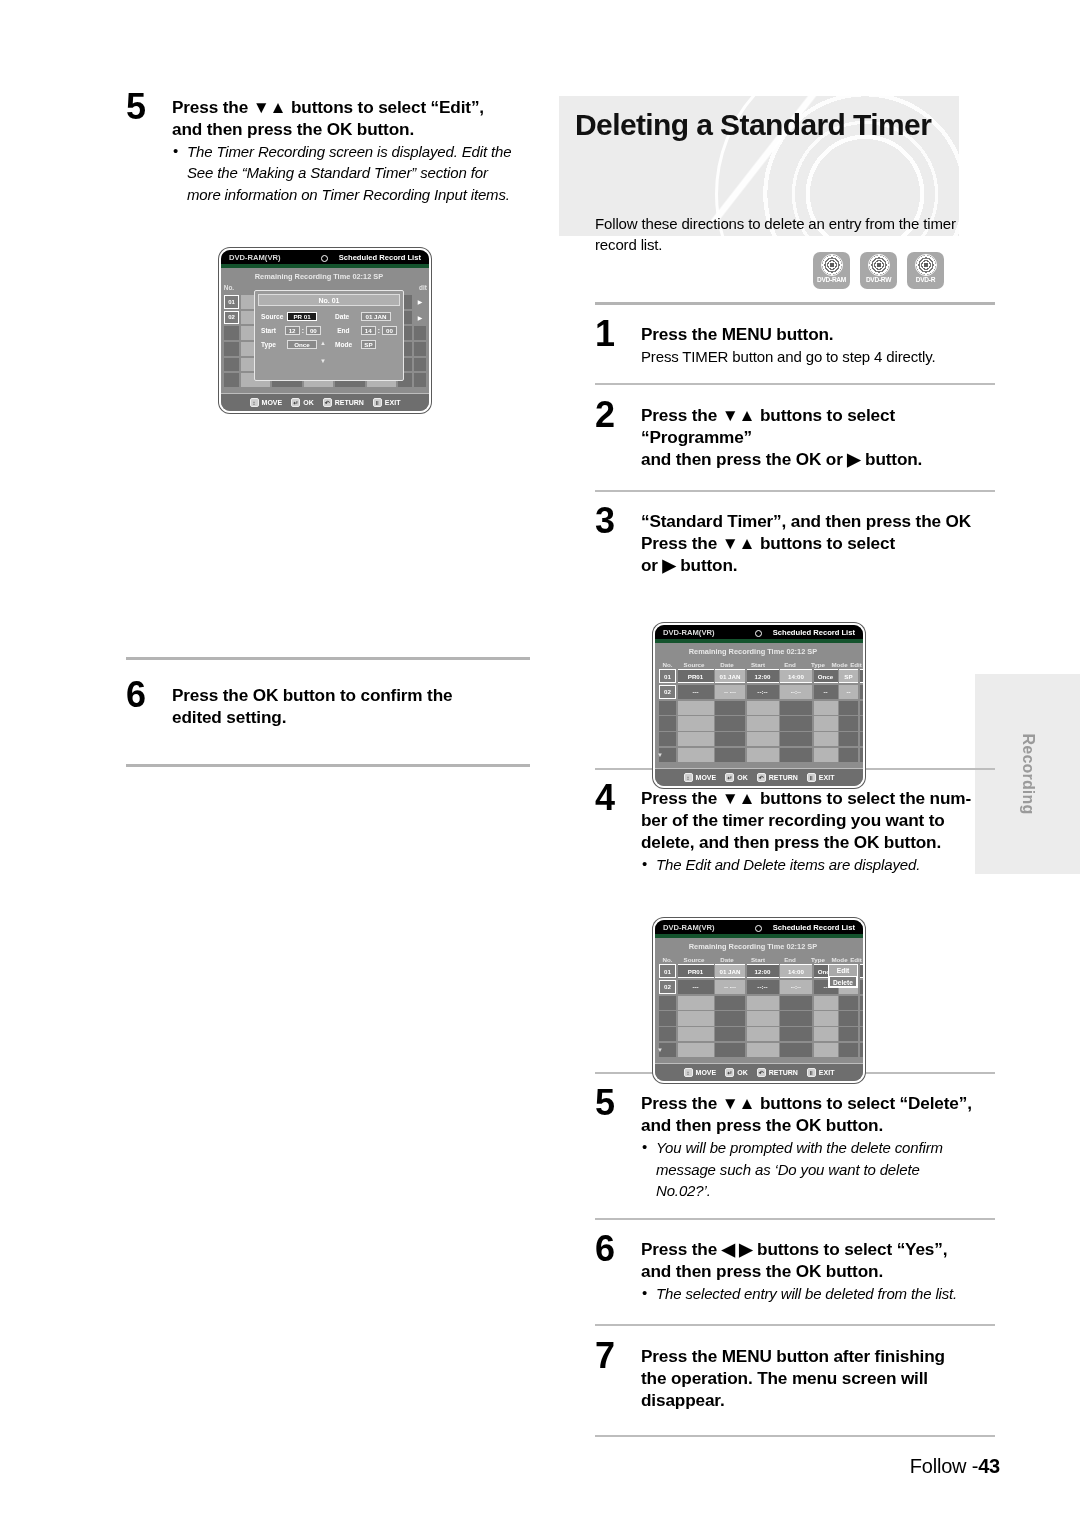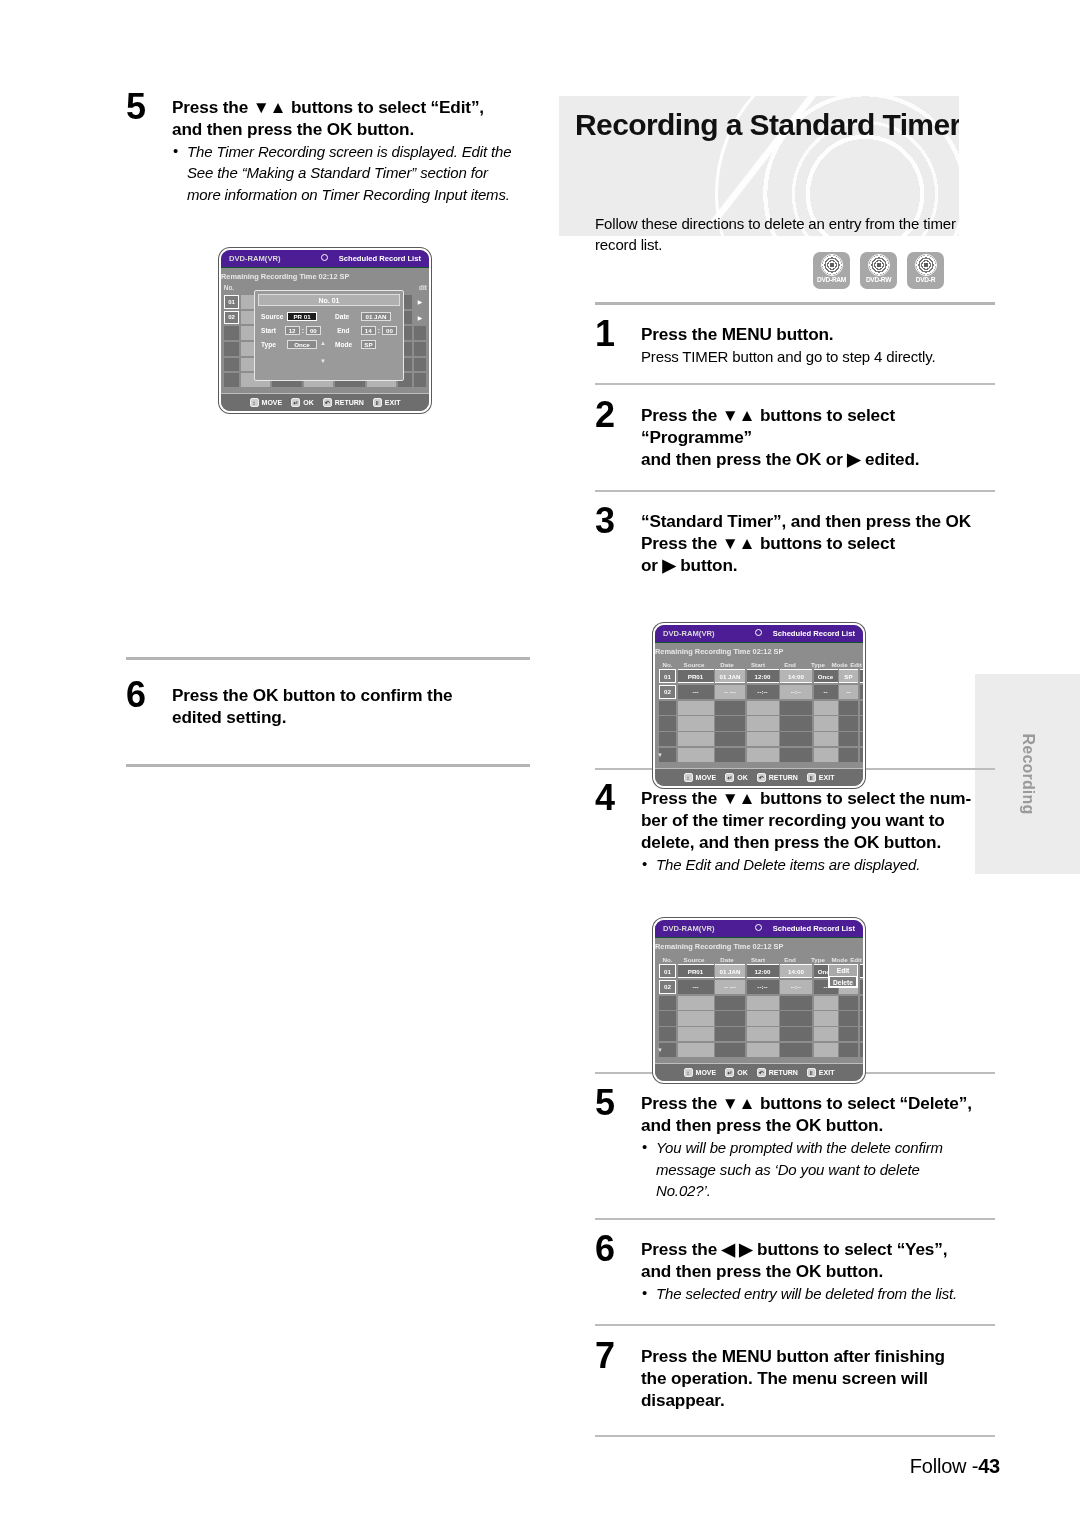--- a/index.html
+++ b/index.html
@@ -122,33 +122,33 @@
     background: #8d8d8d;
     border: 2px solid #ffffff;
     border-radius: 11px;
     box-sizing: border-box;
     box-shadow: 0 0 0 1px #5a5a5a;
     overflow: hidden;
     font-family: "Liberation Sans", sans-serif;
     color: #ffffff;
   }
   .osd .top-bar {
-    height: 14%; background: #4c1d95;
+    height: 14%; background: #000000;
     display: flex; align-items: center; justify-content: space-between;
     padding: 0 8px; box-sizing: border-box;
-    border-bottom: 1px solid #14532d;
+    border-bottom: 4px solid #14532d;
   }
   .osd .tb-left { font-weight: bold; color: #d9d9d9; }
-  .osd .tb-right { font-weight: bold; color: #ffffff; display:flex; align-items:flex-start; gap:11px;}
+  .osd .tb-right { font-weight: bold; color: #ffffff; display:flex; align-items:flex-end; gap:11px;}
   .osd .tb-dot {
     display:inline-block; width: 7px; height: 7px; border-radius: 50%;
     border: 1.6px solid #fff; box-sizing: border-box;
   }
   .osd .remain {
-    text-align: left; font-weight: bold; color: #e8e8e8;
+    text-align: center; font-weight: bold; color: #e8e8e8;
     padding-right: 12px;
   }
   .osd .bot-bar {
     position: absolute; left: 0; right: 0; bottom: 0;
     background: #6e6e6e;
     display: flex; align-items: center; justify-content: center;
     gap: 7px; font-weight: bold; color: #fff;
     border-top: 1px solid #bdbdbd;
   }
   .osd .bot-item { display: flex; align-items: center; gap: 3px; }
@@ -264,21 +264,21 @@
   .footer b { font-weight: bold; }
 </style>
 </head>
 <body>
 
 <div class="page">
 
   <div class="banner">
     <div class="disc-art"></div>
     <div class="disc-wedge"></div>
-    <h1>Recording a Standard Timer</h1>
+    <h1>Deleting a Standard Timer</h1>
   </div>
 
   <div class="disc-logos">
     <div class="disc-logo">
       <div class="circ"></div>
       <div class="lbl">DVD-RAM</div>
     </div>
     <div class="disc-logo">
       <div class="circ"></div>
       <div class="lbl">DVD-RW</div>
@@ -468,21 +468,21 @@
       <div class="sub">Press TIMER button and go to step 4 directly.</div>
     </div>
 
     <div style="height:16px"></div>
     <div class="rule thin"></div>
 
     <div class="step" style="margin-top:19px">
       <div class="num">2</div>
       <div class="head">
         <div>Press the ▼▲ buttons to select “Programme”</div>
-        <div>and then press the OK or ▶ edited.</div>
+        <div>and then press the OK or ▶ button.</div>
       </div>
     </div>
 
     <div style="height:20px"></div>
     <div class="rule thin"></div>
 
     <div class="step" style="margin-top:18px">
       <div class="num">3</div>
       <div class="head">
         <div>“Standard Timer”, and then press the OK</div>

